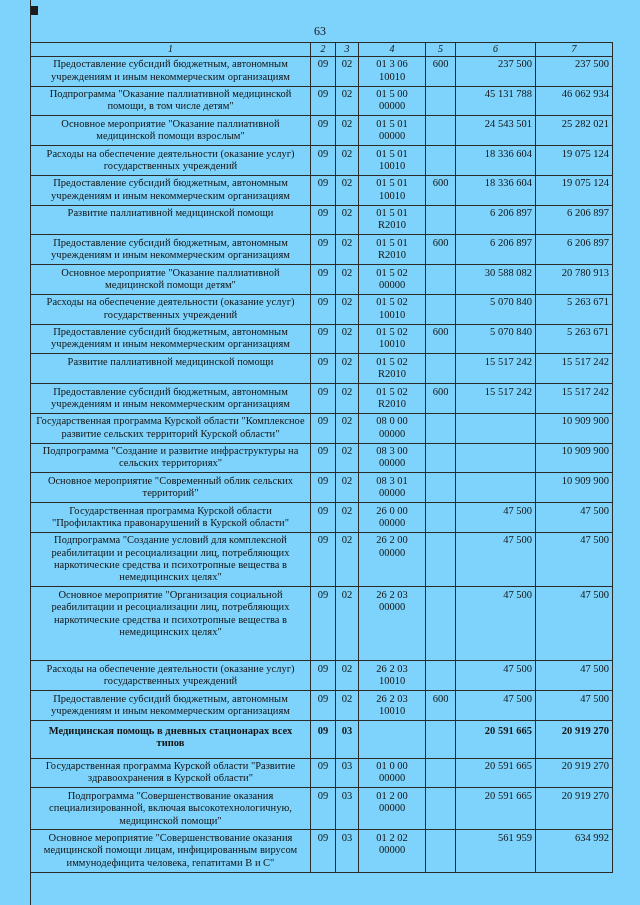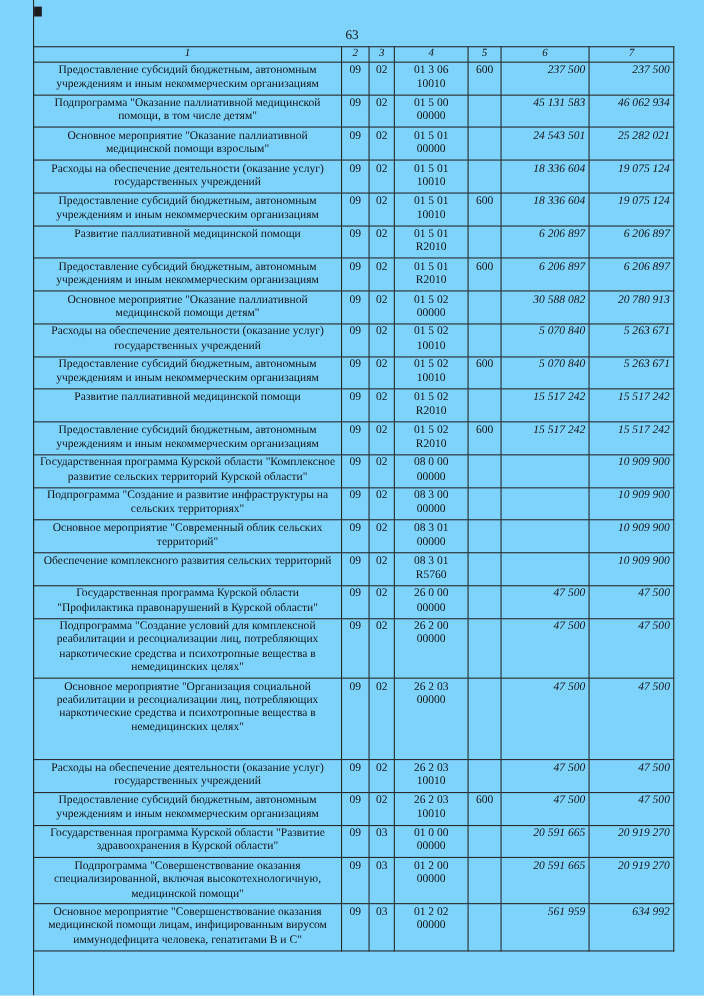--- a/index.html
+++ b/index.html
@@ -59,21 +59,21 @@
   }
   table.budget th {
     font-weight: normal;
     font-style: italic;
     text-align: center;
     font-size: 10px;
     padding: 0 3px 1px 3px;
   }
   td.c0 { text-align: center; }
   td.c1, td.c2, td.c3, td.c4 { text-align: center; }
-  td.c5, td.c6 { text-align: right; white-space: nowrap; font-style: italic; }
+  td.c5, td.c6 { text-align: right; white-space: nowrap; }
   tr.bold td { font-weight: bold; padding-top: 4px; padding-bottom: 8px; }
   tr.tall td { padding-bottom: 22px; }
 </style>
 </head>
 <body>
 
 <div class="page">
   <div class="margin-line"></div>
   <div class="corner-mark"></div>
   <div class="page-number">63</div>
@@ -108,21 +108,21 @@
           <td class="c4">600</td>
           <td class="c5">237 500</td>
           <td class="c6">237 500</td>
         </tr>
         <tr>
           <td class="c0">Подпрограмма "Оказание паллиативной медицинской помощи, в том числе детям"</td>
           <td class="c1">09</td>
           <td class="c2">02</td>
           <td class="c3">01 5 00 00000</td>
           <td class="c4"></td>
-          <td class="c5">45 131 583</td>
+          <td class="c5">45 131 788</td>
           <td class="c6">46 062 934</td>
         </tr>
         <tr>
           <td class="c0">Основное мероприятие "Оказание паллиативной медицинской помощи взрослым"</td>
           <td class="c1">09</td>
           <td class="c2">02</td>
           <td class="c3">01 5 01 00000</td>
           <td class="c4"></td>
           <td class="c5">24 543 501</td>
           <td class="c6">25 282 021</td>
@@ -229,29 +229,20 @@
         <tr>
           <td class="c0">Основное мероприятие "Современный облик сельских территорий"</td>
           <td class="c1">09</td>
           <td class="c2">02</td>
           <td class="c3">08 3 01 00000</td>
           <td class="c4"></td>
           <td class="c5"></td>
           <td class="c6">10 909 900</td>
         </tr>
         <tr>
-          <td class="c0">Обеспечение комплексного развития сельских территорий</td>
-          <td class="c1">09</td>
-          <td class="c2">02</td>
-          <td class="c3">08 3 01 R5760</td>
-          <td class="c4"></td>
-          <td class="c5"></td>
-          <td class="c6">10 909 900</td>
-        </tr>
-        <tr>
           <td class="c0">Государственная программа Курской области "Профилактика правонарушений в Курской области"</td>
           <td class="c1">09</td>
           <td class="c2">02</td>
           <td class="c3">26 0 00 00000</td>
           <td class="c4"></td>
           <td class="c5">47 500</td>
           <td class="c6">47 500</td>
         </tr>
         <tr>
           <td class="c0">Подпрограмма "Создание условий для комплексной реабилитации и ресоциализации лиц, потребляющих наркотические средства и психотропные вещества в немедицинских целях"</td>
@@ -281,20 +272,29 @@
           <td class="c6">47 500</td>
         </tr>
         <tr>
           <td class="c0">Предоставление субсидий бюджетным, автономным учреждениям и иным некоммерческим организациям</td>
           <td class="c1">09</td>
           <td class="c2">02</td>
           <td class="c3">26 2 03 10010</td>
           <td class="c4">600</td>
           <td class="c5">47 500</td>
           <td class="c6">47 500</td>
+        </tr>
+        <tr class="bold">
+          <td class="c0">Медицинская помощь в дневных стационарах всех типов</td>
+          <td class="c1">09</td>
+          <td class="c2">03</td>
+          <td class="c3"></td>
+          <td class="c4"></td>
+          <td class="c5">20 591 665</td>
+          <td class="c6">20 919 270</td>
         </tr>
         <tr>
           <td class="c0">Государственная программа Курской области "Развитие здравоохранения в Курской области"</td>
           <td class="c1">09</td>
           <td class="c2">03</td>
           <td class="c3">01 0 00 00000</td>
           <td class="c4"></td>
           <td class="c5">20 591 665</td>
           <td class="c6">20 919 270</td>
         </tr>

